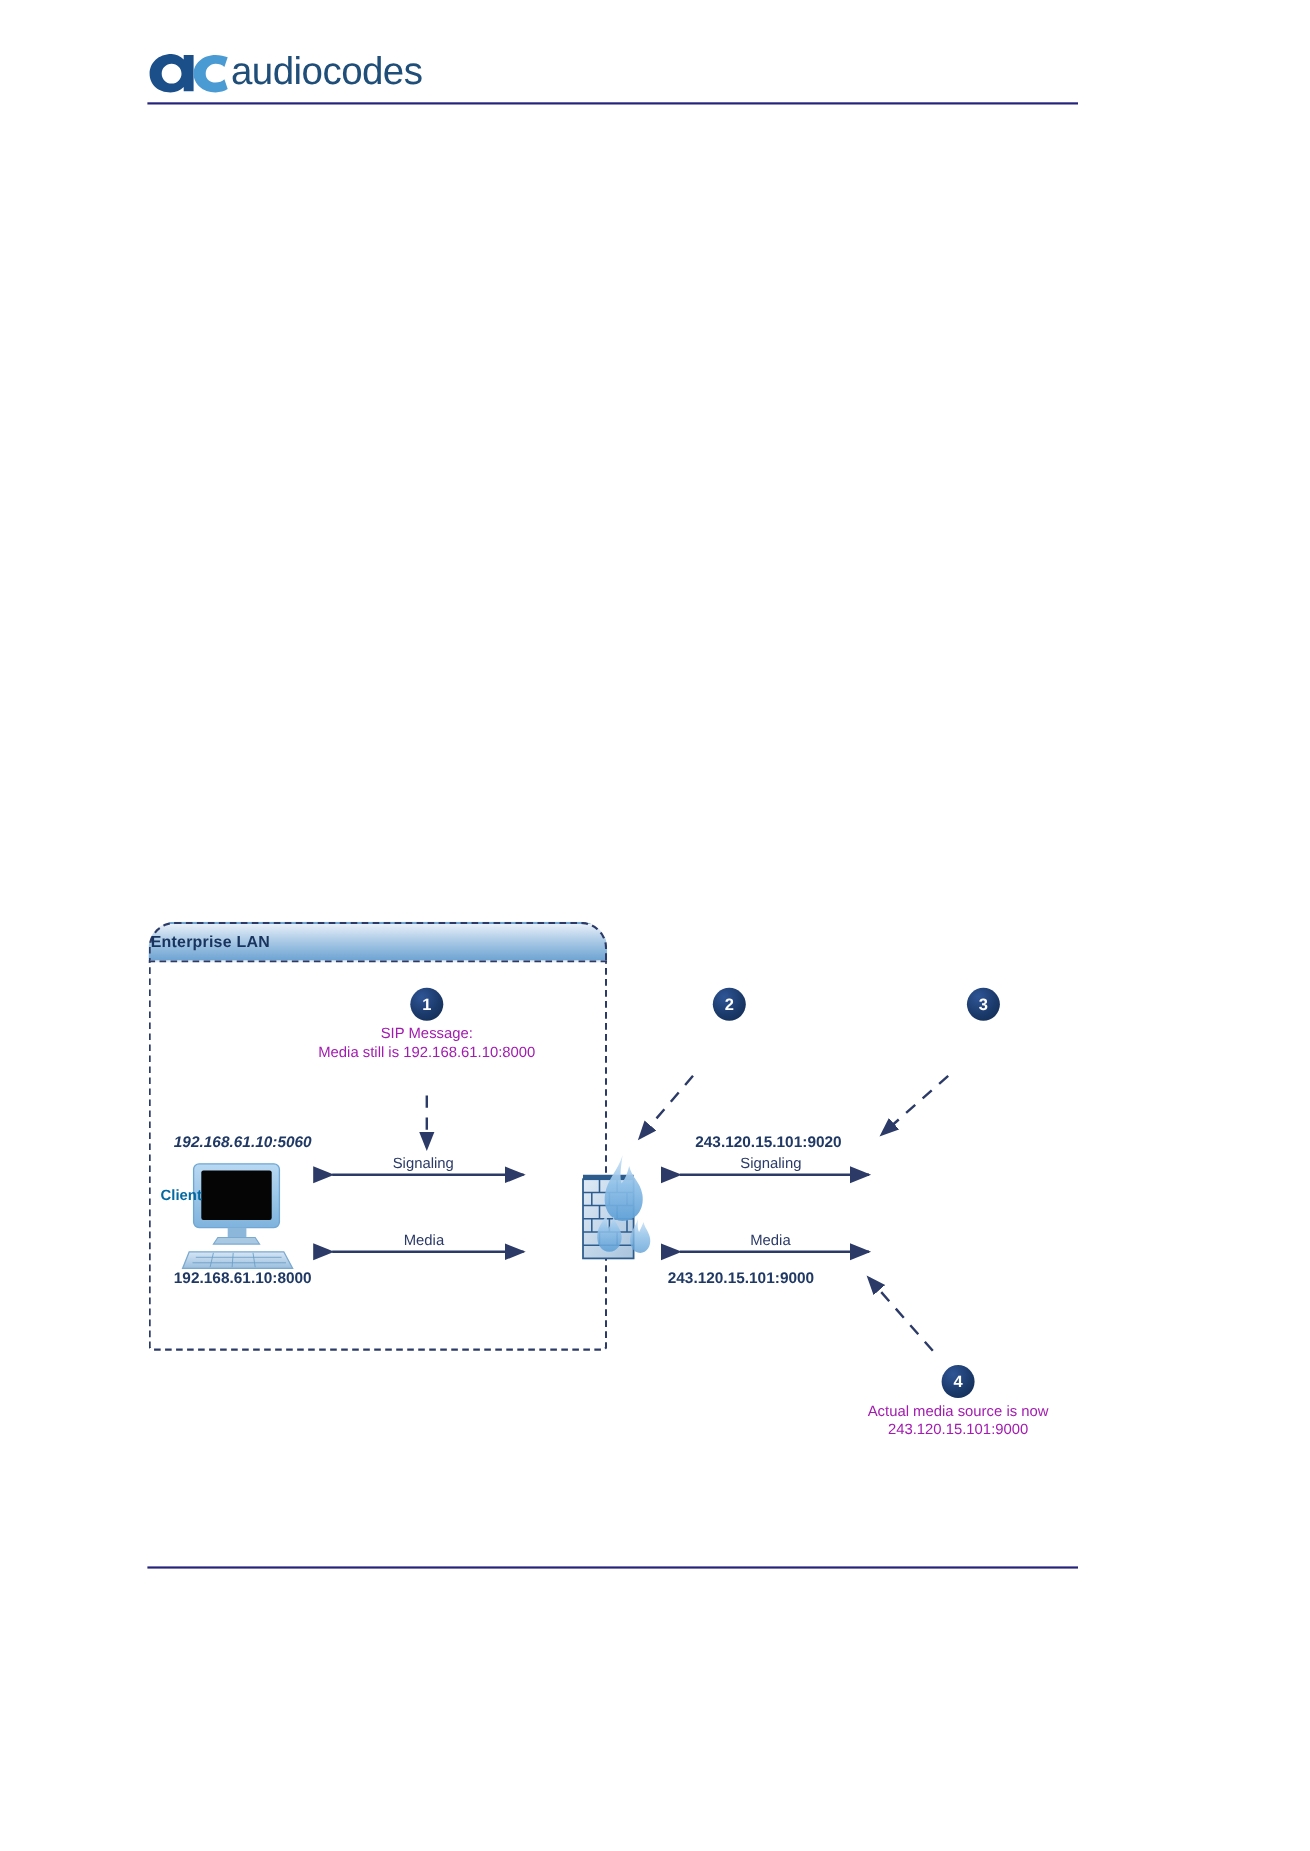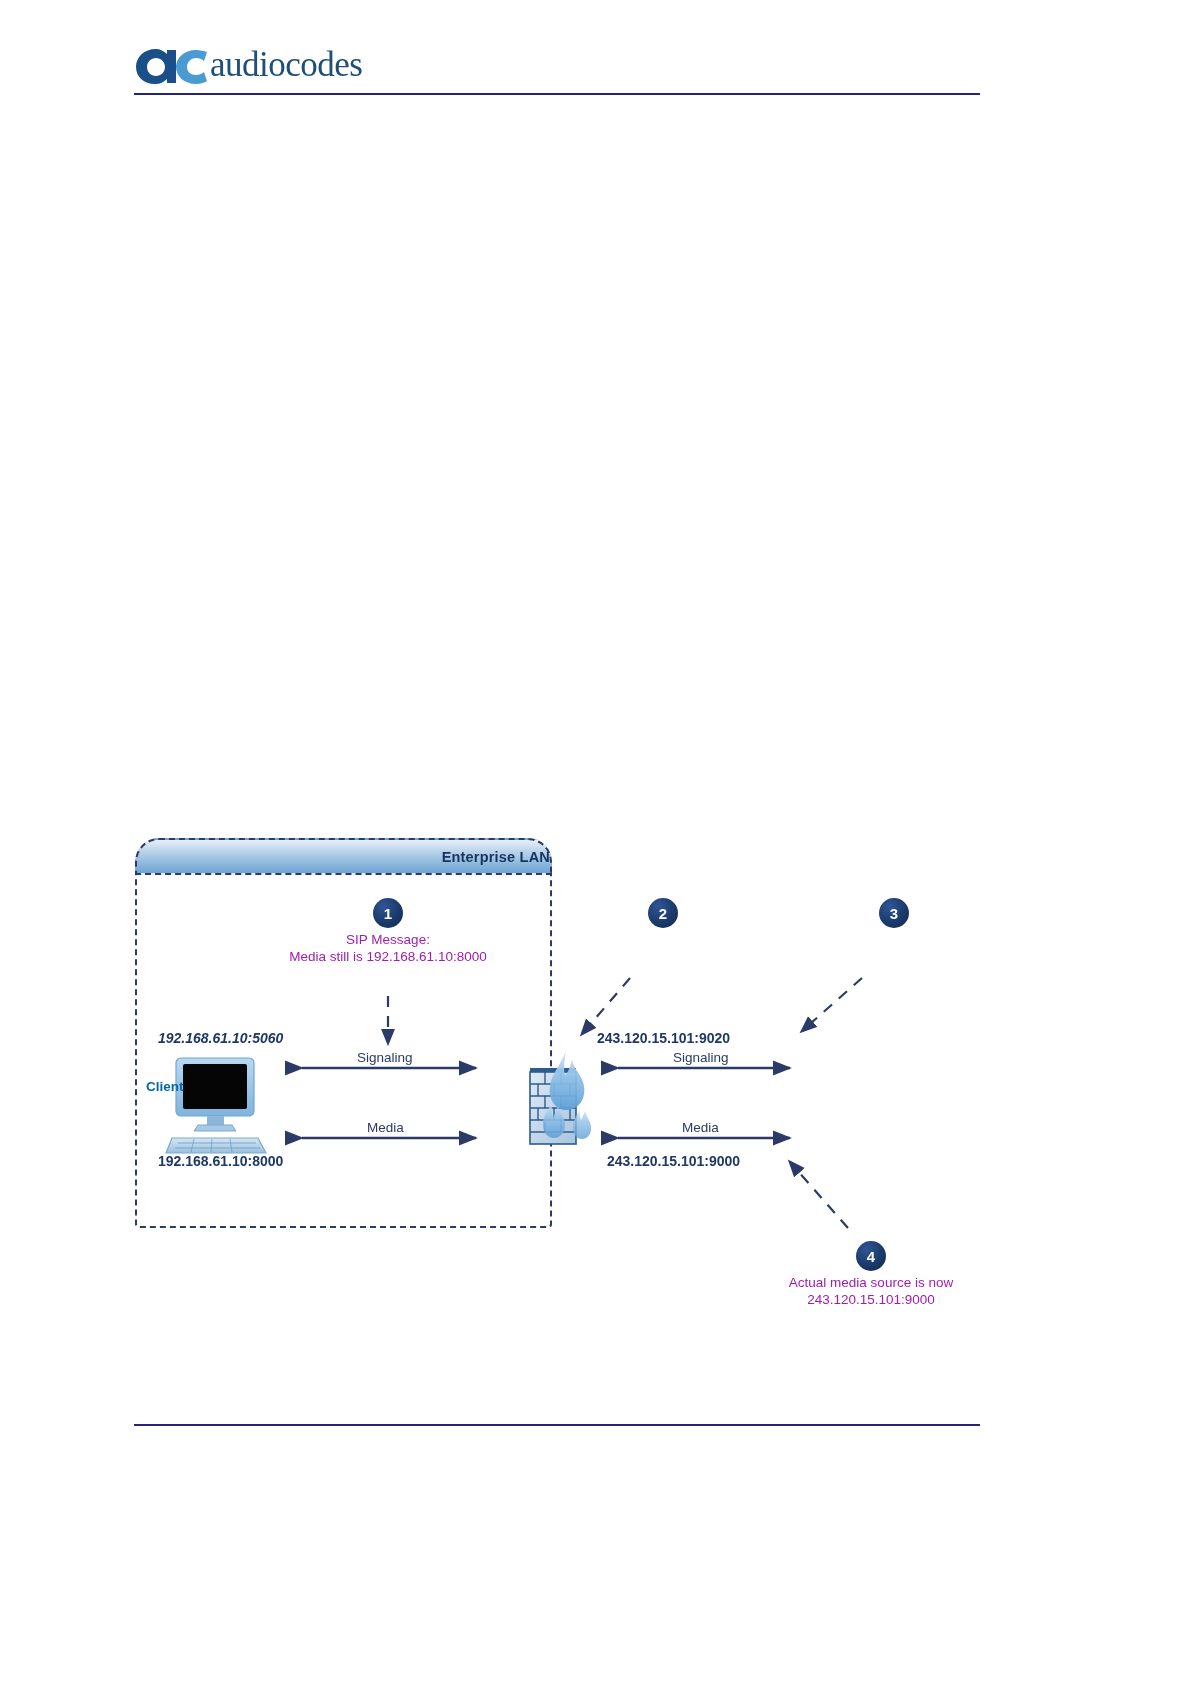--- a/index.html
+++ b/index.html
@@ -35,21 +35,21 @@
   .logo-mark {
     position: relative;
     width: 74px;
     height: 40px;
     flex: none;
   }
   .logo-wordmark {
     font-size: 35px;
     letter-spacing: -0.5px;
     color: #1f4e79;
-    font-family: Liberation Serif, serif;
+    font-family: Liberation Sans, sans-serif;
     font-weight: 400;
     line-height: 40px;
     margin-left: 2px;
   }
   .header-rule {
     position: absolute;
     left: 134px;
     top: 93px;
     width: 846px;
     height: 2px;
@@ -93,21 +93,21 @@
     width: 417px;
     height: 37px;
     border-radius: 24px 24px 0 0;
     background: linear-gradient(180deg, #e8f0f8 0%, #b9d3ea 35%, #8fb9dd 70%, #6ea4d2 100%);
     border-top: 2px dashed #2b3a67;
     border-left: 2px dashed #2b3a67;
     border-right: 2px dashed #2b3a67;
     border-bottom: 2px dashed #2b3a67;
     display: flex;
     align-items: center;
-    justify-content: flex-end;
+    justify-content: flex-start;
   }
   .lan-title {
     font-size: 14.5px;
     font-weight: bold;
     color: #18335e;
     letter-spacing: 0.2px;
   }
 
   
   .badge {
@@ -314,21 +314,21 @@
   <div class="badge" style="left:726px; top:413px;">4</div>
   <div class="callout-text" style="left:616px; top:446px; width:250px;">
     <div>Actual media source is now</div>
     <div>243.120.15.101:9000</div>
   </div>
 
   <div class="addr-label" style="left:28px; top:202px;font-style:italic;">192.168.61.10:5060</div>
   <div class="addr-label" style="left:28px; top:325px;">192.168.61.10:8000</div>
   <div class="node-label" style="left:16px; top:251px;">Client</div>
 
-  <div class="addr-label" style="left:467px; top:202px;">243.120.15.101:9020</div>
+  <div class="addr-label" style="left:502px; top:202px;">243.120.15.101:9020</div>
   <div class="addr-label" style="left:477px; top:325px;">243.120.15.101:9000</div>
 
   <div class="flow-label" style="left:227px; top:222px;">Signaling</div>
   <div class="flow-label" style="left:237px; top:292px;">Media</div>
   <div class="flow-label" style="left:543px; top:222px;">Signaling</div>
   <div class="flow-label" style="left:552px; top:292px;">Media</div>
 </div>
 
 <div class="footer-rule"></div>
 

